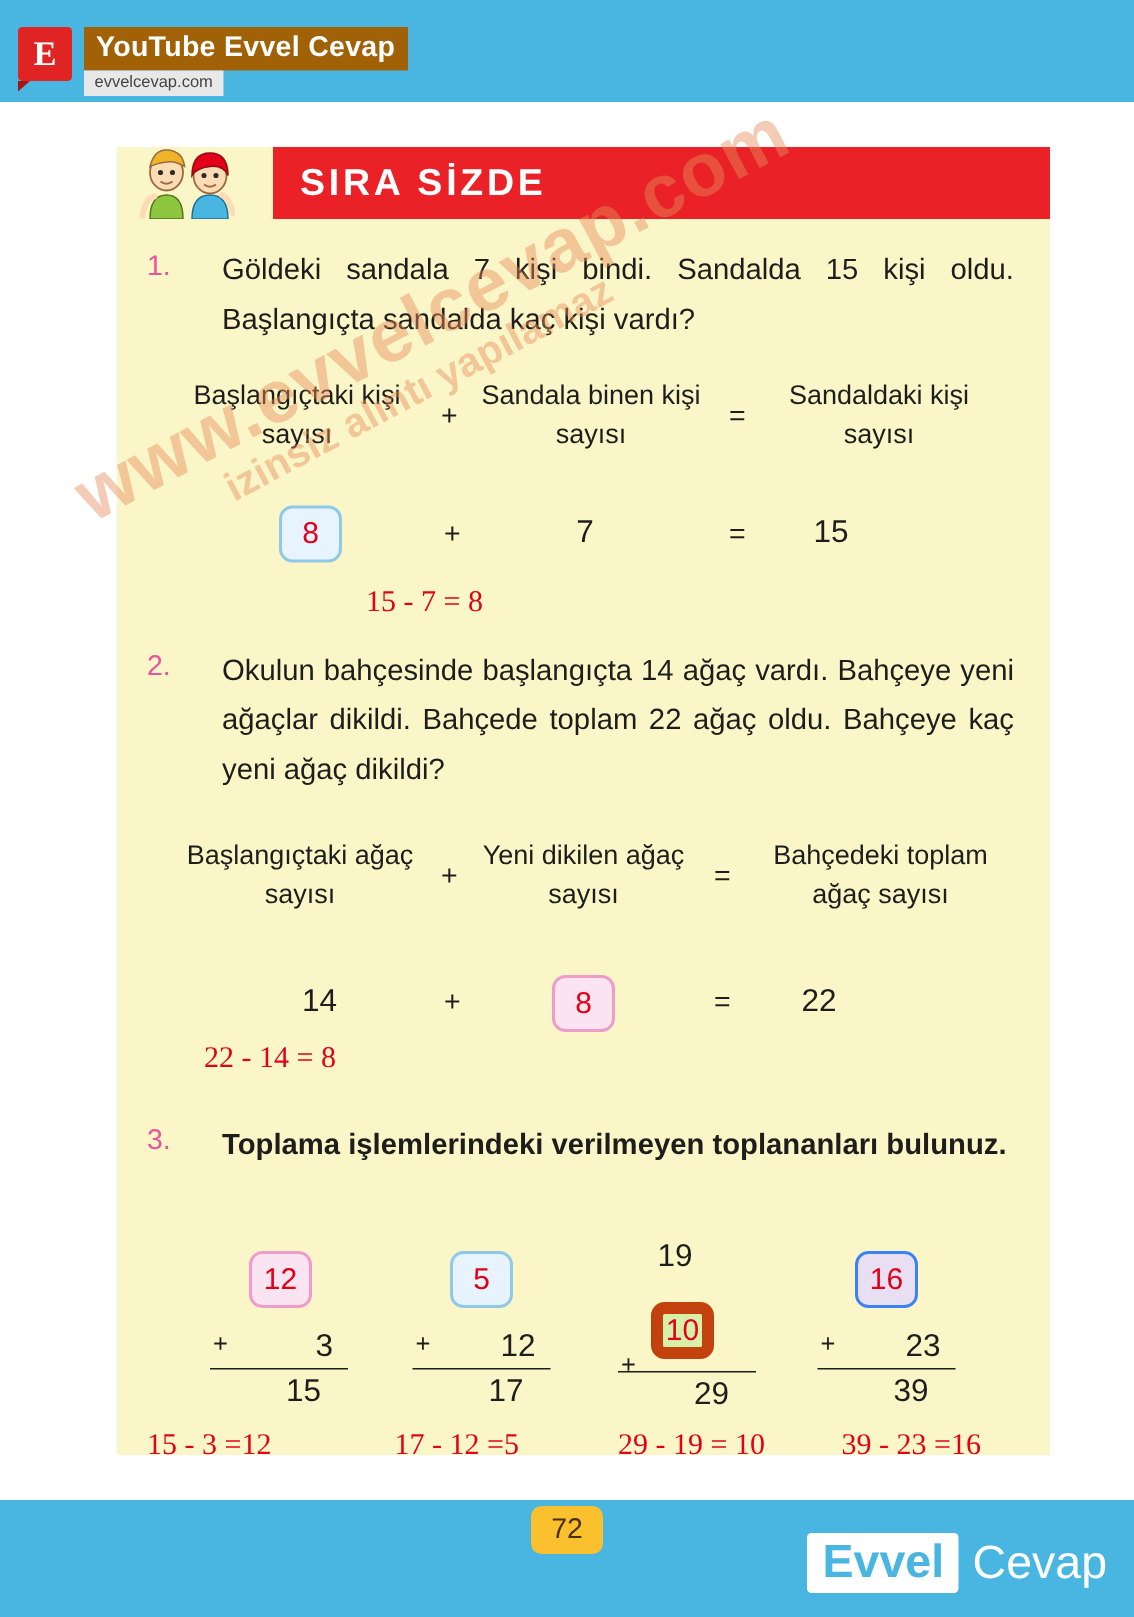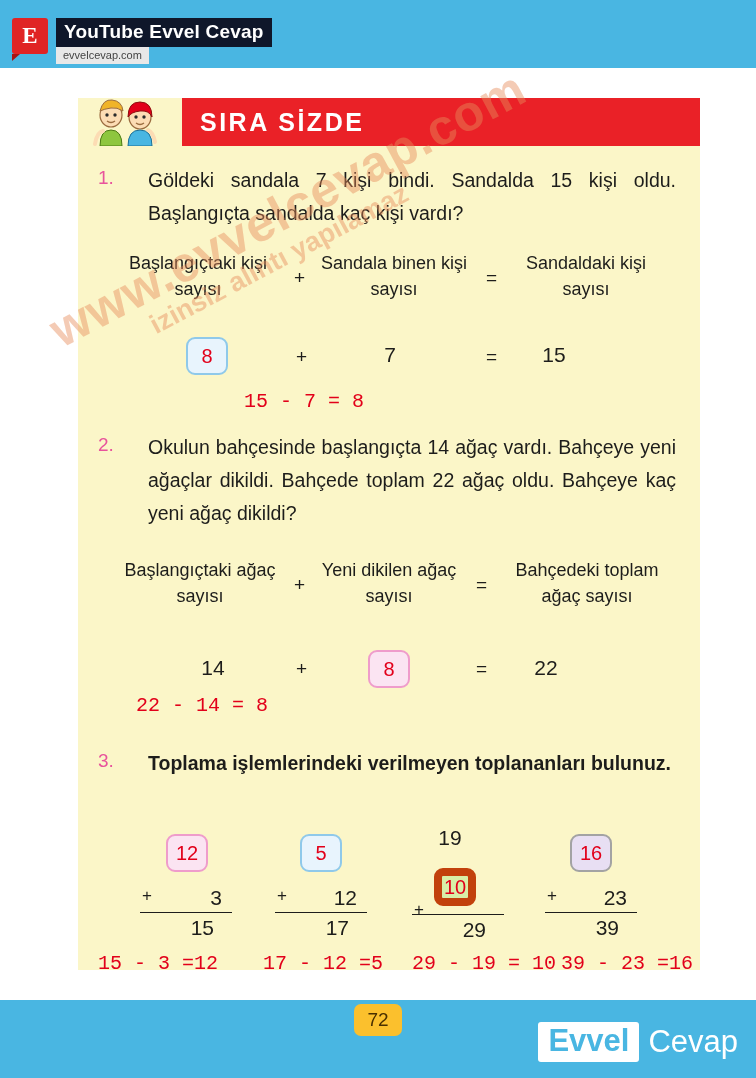--- a/index.html
+++ b/index.html
@@ -35,21 +35,21 @@
   }
   .logo-box::after {
     content: "";
     position: absolute;
     left: 0; bottom: -7px;
     border-left: 8px solid #a81414;
     border-bottom: 7px solid transparent;
   }
   .brand-title {
     position: absolute; left: 56px; top: 18px;
-    background: #0f172a;
+    background: #a16207;
     color: #ffffff;
     font-size: 19px;
     font-weight: bold;
     padding: 3px 8px 4px 8px;
     font-family: "Liberation Sans", sans-serif;
     letter-spacing: .2px;
   }
   .brand-sub {
     position: absolute; left: 56px; top: 47px;
     background: #e8e8e8;
@@ -167,21 +167,21 @@
     position: absolute;
     font-size: 21px;
     color: #1d1d1b;
     font-family: "Liberation Sans", sans-serif;
     text-align: center;
   }
   .answer-red {
     position: absolute;
     color: #e2001a;
     font-size: 20px;
-    font-family: Liberation Mono, monospace;
+    font-family: Liberation Serif, serif;
   }
 
   
   .box {
     position: absolute;
     width: 42px; height: 38px;
     border-radius: 9px;
     display: flex; align-items: center; justify-content: center;
     font-size: 20px;
     color: #e2001a;
@@ -194,21 +194,21 @@
   .box-pink {
     background: #fbe4f2;
     border: 2px solid #ef9ccb;
   }
   .box-green {
     background: #d8efa8;
     border: 8px solid #c2410c;
   }
   .box-purple {
     background: #e8dff3;
-    border: 2px solid #a3a3a3;
+    border: 2px solid #3b82f6;
   }
 
   
   .sum {
     position: absolute;
     width: 92px;
     font-family: "Liberation Sans", sans-serif;
     color: #1d1d1b;
   }
   .sum .addend2 {

